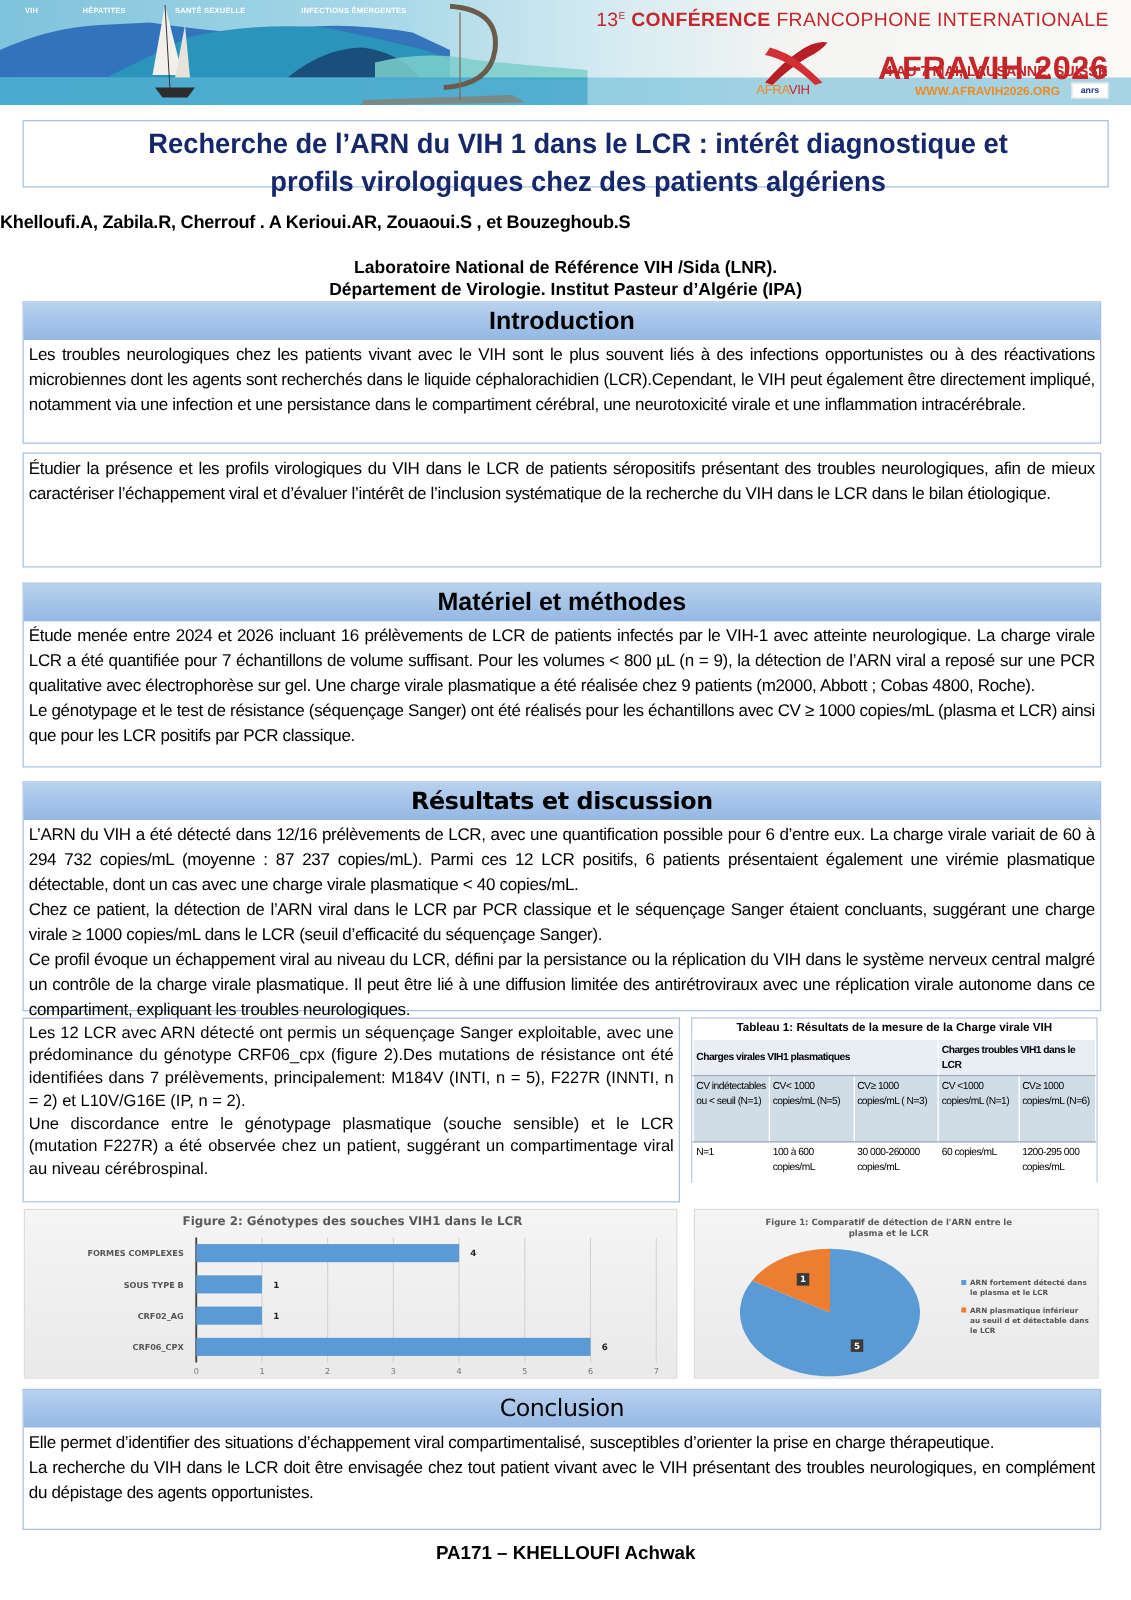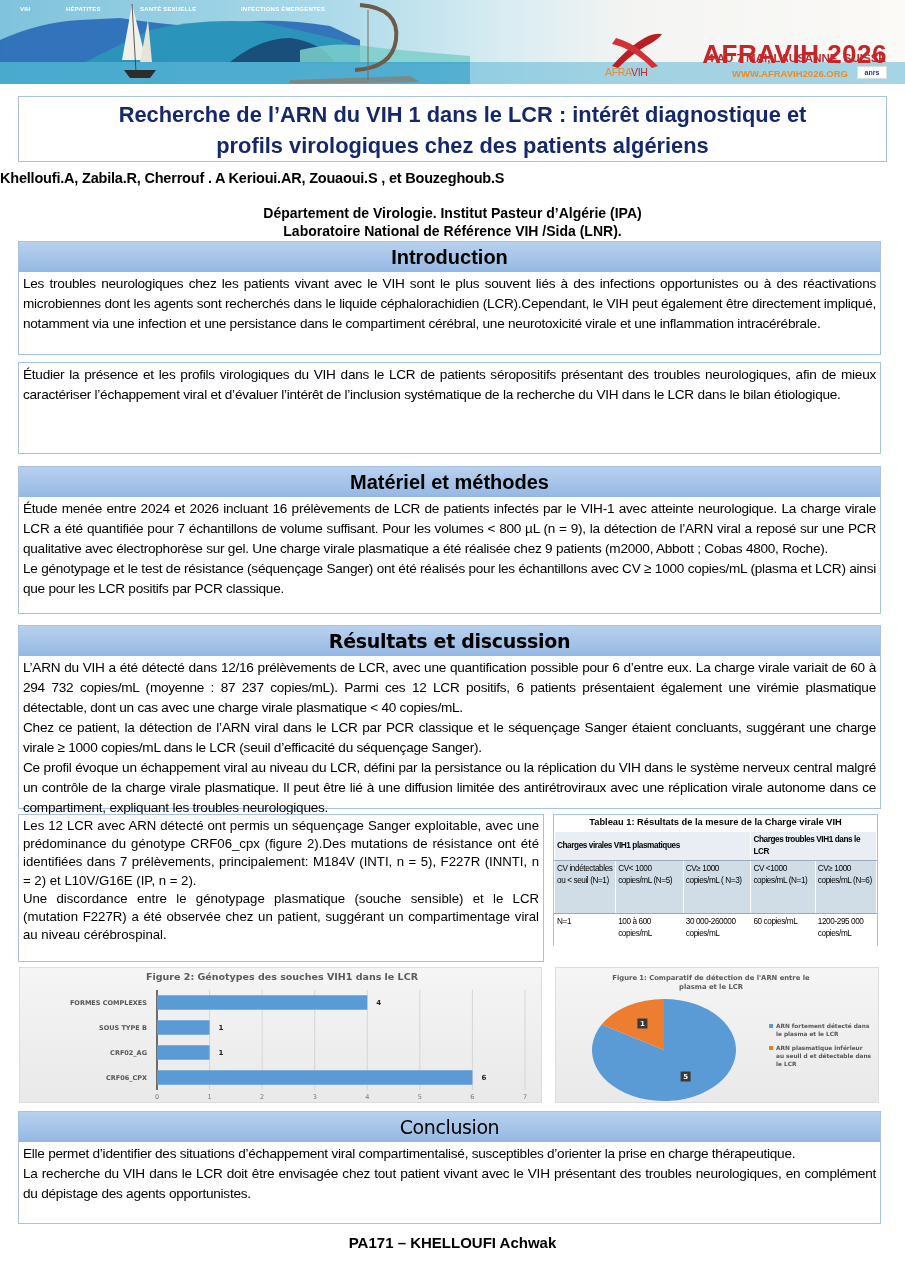--- a/index.html
+++ b/index.html
@@ -18,21 +18,21 @@
   .conf-name { position: absolute; right: 18px; top: 39px; font-size: 26px; font-weight: bold; color: #c4262a; letter-spacing: 0.5px; }
   .conf-dates { position: absolute; right: 19px; top: 52px; font-size: 11.5px; font-weight: bold; color: #c4262a; }
   .conf-url { position: absolute; right: 57px; top: 68px; font-size: 9.5px; font-weight: bold; color: #ef8a24; }
   .anrs { position: absolute; right: 18px; top: 66px; width: 30px; height: 13px; background: #fff; border: 1px solid #ddd; font-size: 7px; color: #1d3a8a; text-align: center; line-height: 11px; font-weight: bold; }
   .afravih-logo { position: absolute; left: 600px; top: 28px; width: 70px; height: 52px; }
   .afravih-logo .ribbon { position: absolute; left: 8px; top: 0; }
   .afravih-logo .lbl { position: absolute; left: 5px; top: 38px; font-size: 10.5px; color: #ef8a24; font-family: "Liberation Sans Narrow","Liberation Sans", sans-serif; letter-spacing: -0.3px; }
   .afravih-logo .lbl b { color: #c4262a; font-weight: normal; }
 
   
-  .title-box { position: absolute; left: 18px; top: 96px; width: 869px; height: 66px; border: 1px solid #a8c1e3; text-align: center; padding-left: 20px; }
+  .title-box { position: absolute; left: 18px; top: 96px; width: 869px; height: 54px; border: 1px solid #a8c1e3; text-align: center; padding-left: 20px; }
   .title-box h1 { font-family: "Liberation Sans", sans-serif; font-size: 22.5px; font-weight: bold; color: #15286b; line-height: 31px; padding-top: 2px; transform: scaleX(0.97); }
   .authors { position: absolute; left: 0; top: 170px; width: 740px; font-size: 14.5px; font-weight: bold; letter-spacing: -0.2px; }
   .affil { position: absolute; left: 0; top: 204px; width: 905px; text-align: center; font-size: 14px; font-weight: bold; line-height: 18px; }
 
   
   .section { position: absolute; left: 18px; width: 863px; border: 1px solid #a8c1e3; background: #fff; }
   .section .hdr { height: 30px; background: linear-gradient(#b8d1ee, #94b8e3); text-align: center; font-weight: bold; font-size: 20px; line-height: 30px; color: #000; }
   .section .hdr.calibri { font-weight: bold; font-family: "DejaVu Sans", sans-serif; font-size: 19px; letter-spacing: -0.3px; }
   .section .hdr.light { font-weight: normal; font-family: "DejaVu Sans", sans-serif; font-size: 19px; letter-spacing: -0.4px; }
   .section .body { padding: 2px 4px 3px 4px; font-size: 13.6px; line-height: 20px; text-align: justify; letter-spacing: -0.25px; }
@@ -98,36 +98,37 @@
     <span style="left:140px">SANTÉ SEXUELLE</span>
     <span style="left:241px">INFECTIONS ÉMERGENTES</span>
   </div>
   <div class="afravih-logo">
     <svg class="ribbon" width="58" height="40" viewBox="0 0 58 40">
       <path d="M4 38 Q18 22 30 14 Q44 4 54 6 Q50 12 38 18 Q24 26 10 40 Z" fill="#b81e25"></path>
       <path d="M8 10 Q22 14 32 22 Q42 30 50 38 L44 40 Q34 30 24 24 Q14 18 4 16 Z" fill="#d23035"></path>
     </svg>
     <div class="lbl"><span>AFRA</span><b>VIH</b></div>
   </div>
+  <div class="conf-line"><span>13</span><sup>E</sup> <b>CONFÉRENCE</b> <span>FRANCOPHONE INTERNATIONALE</span></div>
   <div class="conf-name">AFRAVIH 2026</div>
   <div class="conf-dates">4 AU 7 MAI, LAUSANNE, SUISSE</div>
   <div class="conf-url">WWW.AFRAVIH2026.ORG</div>
   <div class="anrs">anrs</div>
 </div>
 
 <div class="title-box">
   <h1>
     <span>Recherche de l’ARN du VIH 1 dans le LCR : intérêt diagnostique et</span><br>
     <span>profils virologiques chez des patients algériens</span>
   </h1>
 </div>
 <div class="authors">Khelloufi.A,  Zabila.R, Cherrouf . A  Kerioui.AR, Zouaoui.S , et Bouzeghoub.S</div>
 <div class="affil">
+  <div>Laboratoire National de Référence VIH /Sida (LNR).</div>
   <div>Département de Virologie. Institut Pasteur d’Algérie (IPA)</div>
-  <div>Laboratoire National de Référence VIH /Sida (LNR).</div>
 </div>
 
 <div class="section sec-intro">
   <div class="hdr">Introduction</div>
   <div class="body">
       <p>Les troubles neurologiques chez les patients vivant avec le VIH sont le plus souvent liés à des infections opportunistes ou à des réactivations microbiennes dont les agents sont recherchés dans le liquide céphalorachidien (LCR).Cependant, le VIH peut également être directement impliqué, notamment via une infection et une persistance dans le compartiment cérébral, une neurotoxicité virale et une inflammation intracérébrale.</p>
     </div>
 </div>
 
 <div class="section sec-obj">

